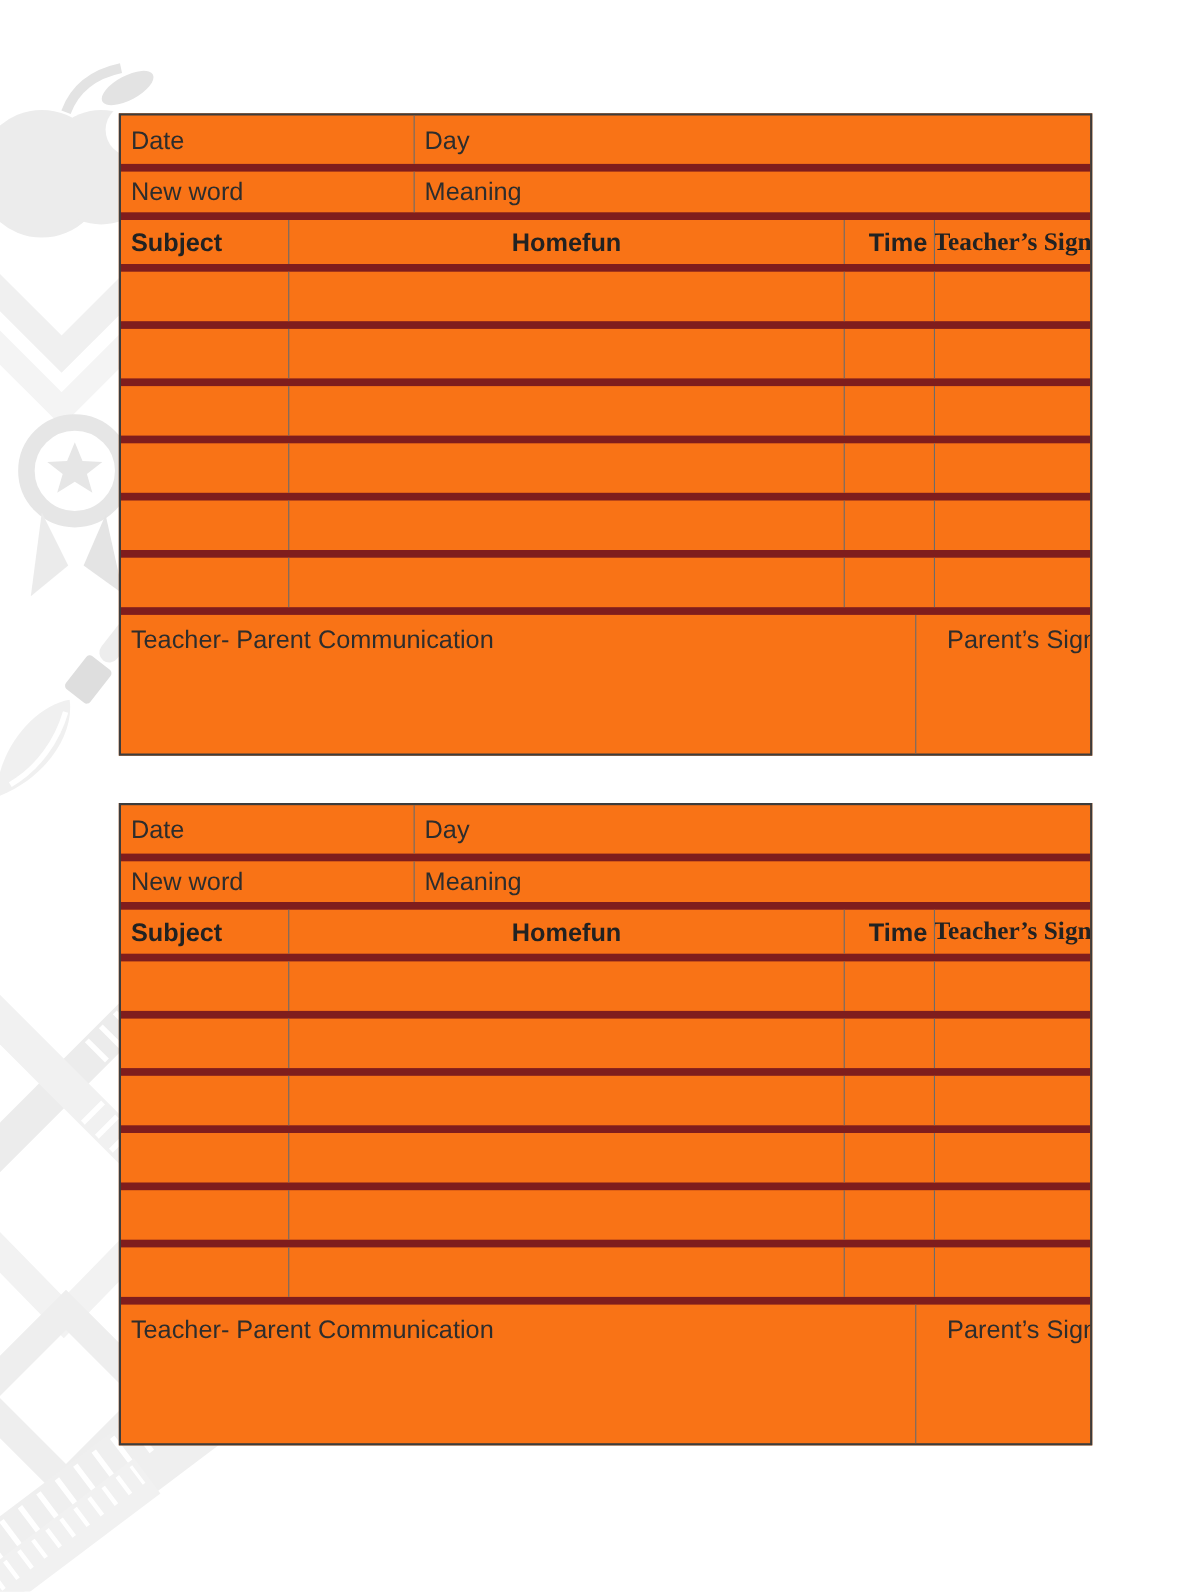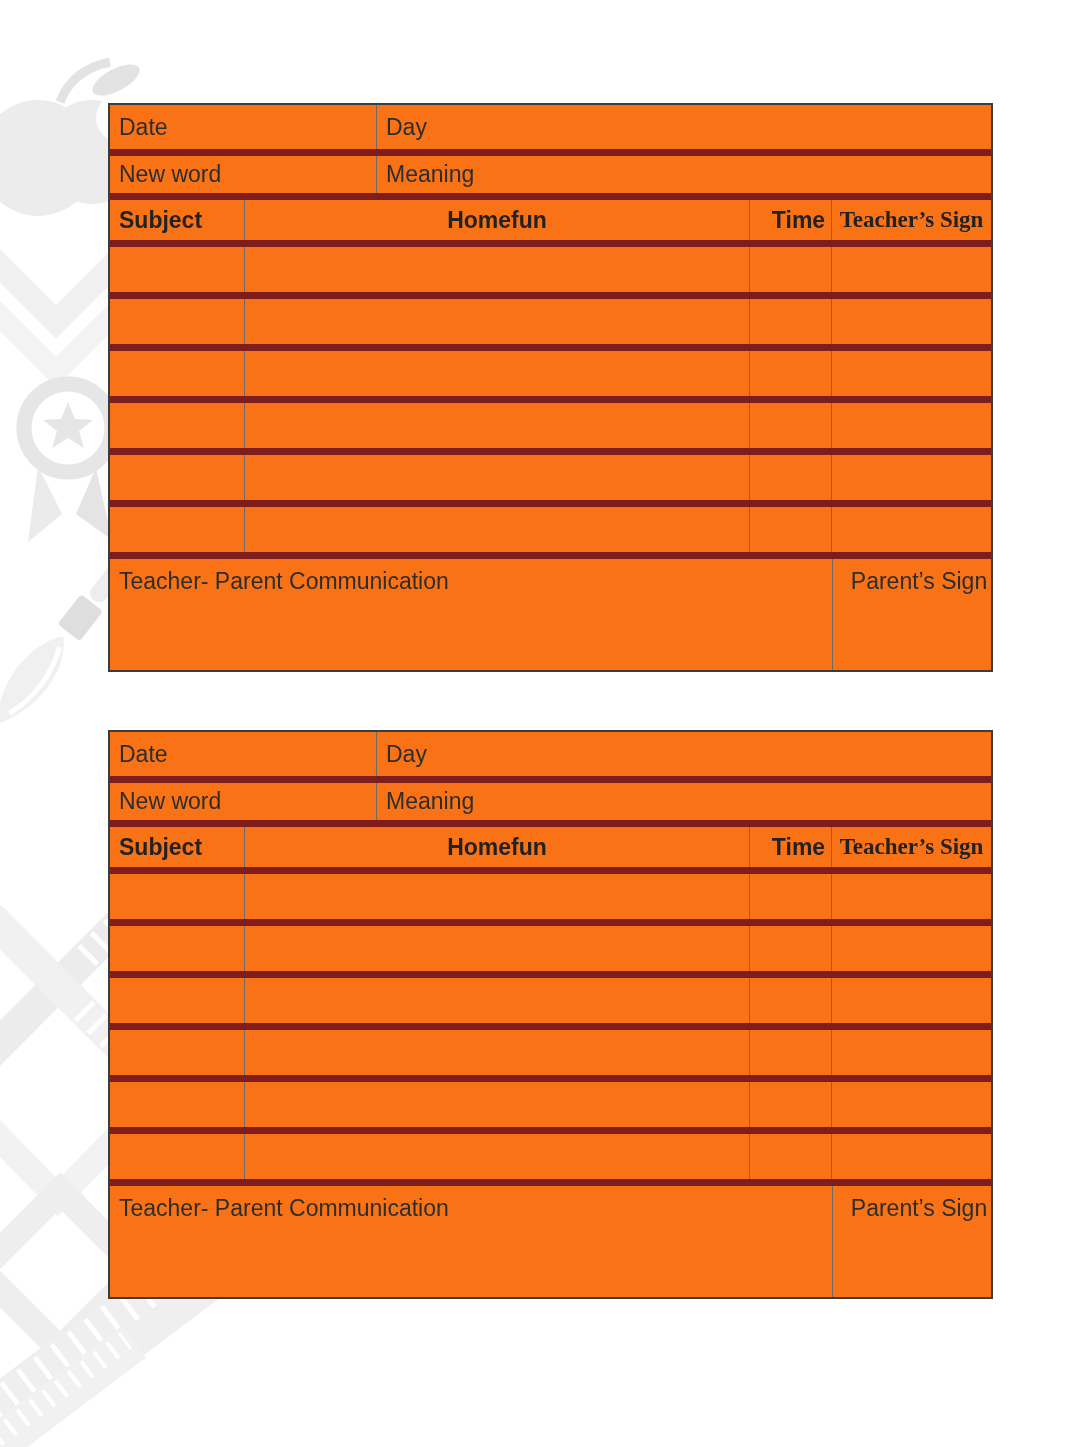--- a/index.html
+++ b/index.html
@@ -31,26 +31,26 @@
     box-sizing:border-box;display:flex;align-items:center;
     padding-left:9px;overflow:hidden;white-space:nowrap;
   }
   .cell + .cell{border-left:1px solid #6b6b6b;}
   .kv{height:44px;}
   .c-kv1{width:266px;}
   .c-kv2{flex:1;}
   .head{height:47px;font-weight:bold;color:#222222;}
   .body{height:52px;}
   .c-subject{width:134px;}
-  .c-homefun{width:505px;justify-content:center;padding-left:0;}
+  .c-homefun{width:505px;justify-content:center;padding-left:0;margin-left:18px;}
   .c-time{width:82px;justify-content:center;padding-left:16px;}
   .c-sign{flex:1;justify-content:center;padding-left:0;font-family:Liberation Serif, serif;}
-  .comm{height:118px;}
+  .comm{height:133px;}
   .c-comm{width:722px;align-items:flex-start;padding-top:9px;}
-  .c-psign{flex:1;align-items:flex-start;padding-top:9px;padding-left:14px;justify-content:center;}
+  .c-psign{flex:1;align-items:flex-start;padding-top:9px;padding-left:28px;}
   .rows-host{display:block;}
 </style>
 </head>
 <body>
 
 <div class="sheet">
 
   <svg class="watermark" width="380" height="1447" viewBox="0 0 380 1447" aria-hidden="true">
     <g>
       <circle cx="38" cy="158" r="58" fill="#ececec"></circle>

